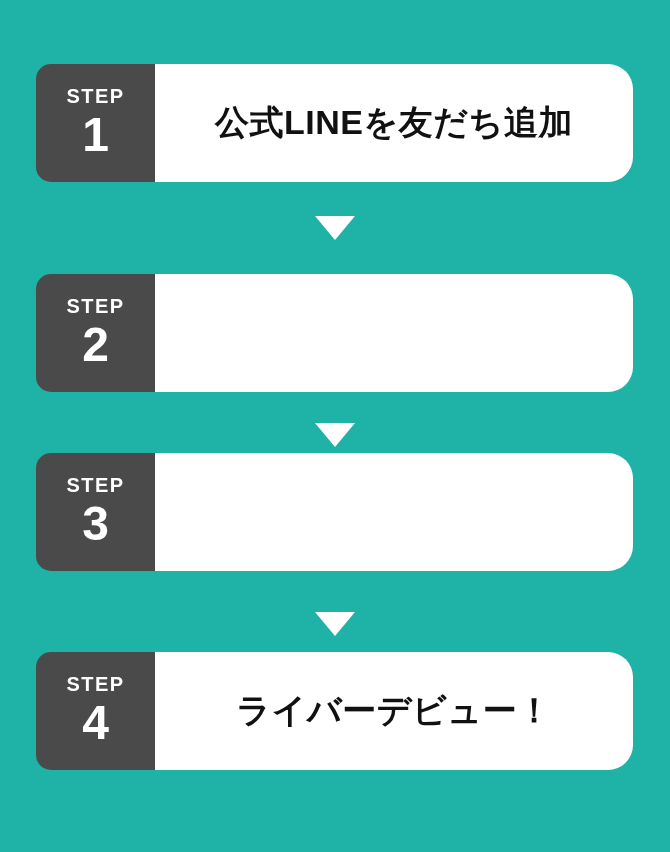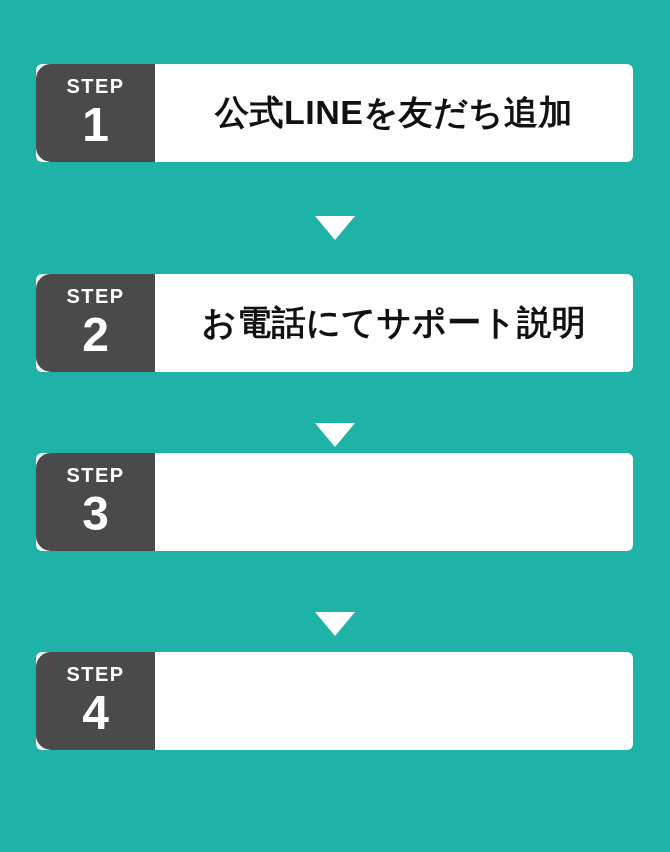--- a/index.html
+++ b/index.html
@@ -11,25 +11,25 @@
     height: 852px;
     position: relative;
     background: var(--background, #1fb2a7);
     font-family: "Liberation Sans", sans-serif;
     overflow: hidden;
   }
   .step-card {
     position: absolute;
     left: 36px;
     width: 597px;
-    height: 98px;
+    height: 118px;
     display: flex;
     align-items: stretch;
     background: var(--card_bg, #ffffff);
-    border-radius: 6px;
+    border-radius: 25px;
   }
   .step-card.pos-1 { top: 64px; }
   .step-card.pos-2 { top: 274px; }
   .step-card.pos-3 { top: 453px; }
   .step-card.pos-4 { top: 652px; }
 
   .step-label {
     width: 119px;
     flex: 0 0 119px;
     background: var(--label_bg, #4a4a4a);
@@ -88,32 +88,32 @@
   <div class="step-content">公式LINEを友だち追加</div>
 </div>
 
 <div class="down-arrow pos-1"></div>
 
 <div class="step-card pos-2">
   <div class="step-label">
     <span class="step-word">STEP</span>
     <span class="step-num">2</span>
   </div>
-  <div class="step-content">お電話にてサポート説明</div>
 </div>
 
 <div class="down-arrow pos-2"></div>
 
 <div class="step-card pos-3">
   <div class="step-label">
     <span class="step-word">STEP</span>
     <span class="step-num">3</span>
   </div>
 </div>
 
 <div class="down-arrow pos-3"></div>
 
 <div class="step-card pos-4">
   <div class="step-label">
     <span class="step-word">STEP</span>
     <span class="step-num">4</span>
   </div>
+  <div class="step-content">ライバーデビュー！</div>
 </div>
 
 </body></html>

